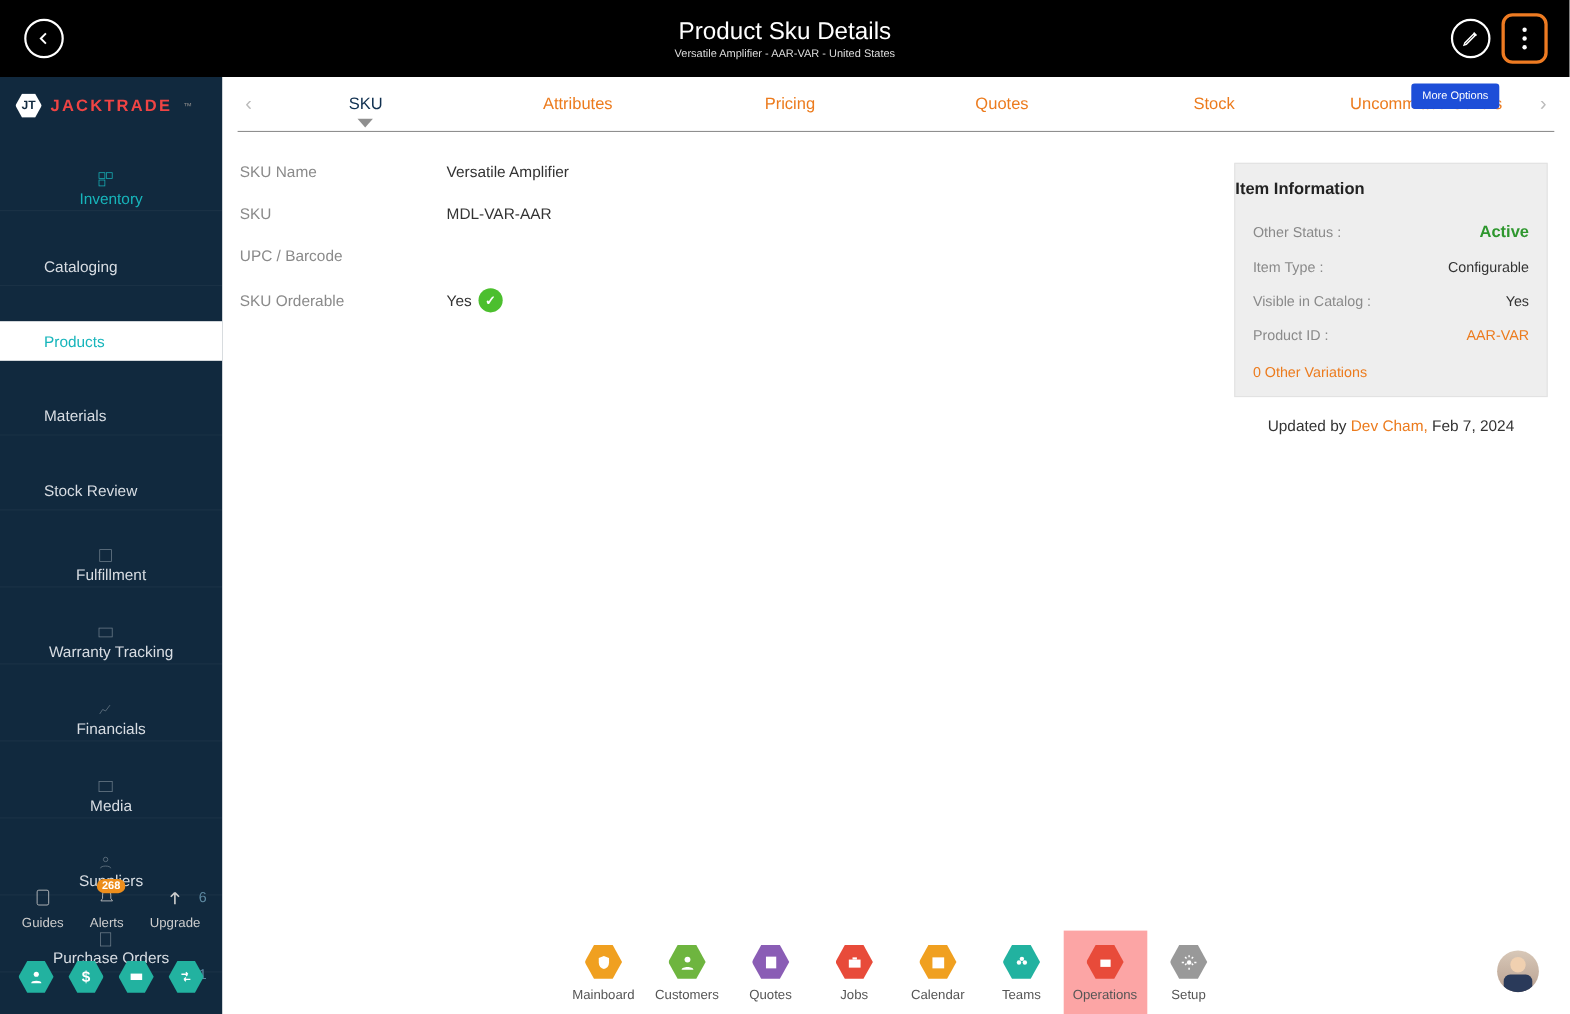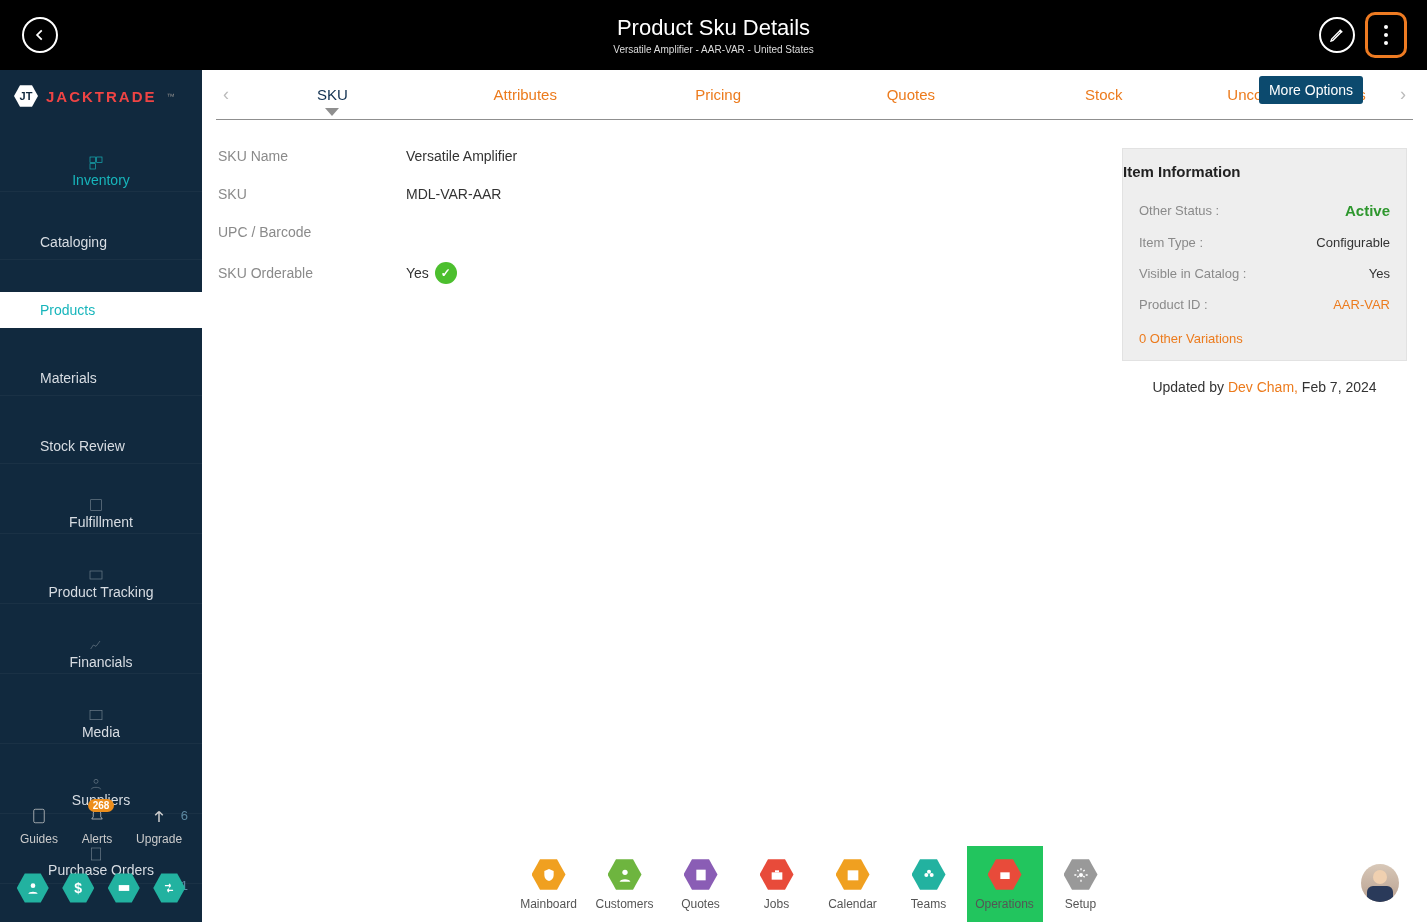--- a/index.html
+++ b/index.html
@@ -8,21 +8,21 @@
 .header { background: #000; height: 70px; width: 100%; display: flex; align-items: center; position: relative; color: #fff; }
 .back-btn { width: 36px; height: 36px; border: 2px solid #fff; border-radius: 50%; display: flex; align-items: center; justify-content: center; margin-left: 22px; cursor: pointer; }
 .header-center { position: absolute; left: 50%; transform: translateX(-50%); text-align: center; }
 .header-title { font-size: 22px; font-weight: 400; }
 .header-sub { font-size: 10px; color: #ddd; margin-top: 3px; }
 .header-right { position: absolute; right: 20px; display: flex; align-items: center; gap: 10px; }
 .circle-btn { width: 36px; height: 36px; border: 2px solid #fff; border-radius: 50%; display: flex; align-items: center; justify-content: center; cursor: pointer; }
 .circle-btn.highlight { border: 3px solid #ee7b22; border-radius: 10px; width: 42px; height: 46px; }
 .dots { display: flex; flex-direction: column; gap: 4px; }
 .dots span { width: 4px; height: 4px; background: #fff; border-radius: 50%; }
-.tooltip { position: absolute; right: 64px; top: 76px; background: #0c4a6e; color: #fff; font-size: 14px; padding: 6px 10px; border-radius: 3px; z-index: 100; }
+.tooltip { position: absolute; right: 64px; top: 76px; background: #1d4ed8; color: #fff; font-size: 10px; padding: 6px 10px; border-radius: 3px; z-index: 100; }
 
 .sidebar { width: 202px; height: 852px; background: #11293e; color: #fff; float: left; display: flex; flex-direction: column; position: relative; gap: 32px; }
 .logo { height: 52px; display: flex; align-items: center; padding-left: 14px; gap: 8px; }
 .logo-hex { width: 24px; height: 24px; background: #fff; display:flex; align-items:center; justify-content:center; color:#11293e; font-size:11px; font-weight:bold; clip-path: polygon(25% 5%, 75% 5%, 100% 50%, 75% 95%, 25% 95%, 0% 50%); }
 .logo-text { font-size: 15px; letter-spacing: 2px; font-weight: 600; color: #ef4444; }
 .logo-tm { font-size: 8px; color: #888; margin-left: 2px; vertical-align: top; }
 .nav-item { height: 38px; display: flex; align-items: center; padding: 0 14px; font-size: 14px; color: #d8dde3; cursor: pointer; border-bottom: 1px solid rgba(255,255,255,0.04); flex-direction: column; }
 .nav-item .ic { width: 18px; height: 18px; margin-right: 10px; opacity: 0.7; display:inline-flex; align-items:center; justify-content:center; }
 .nav-item.inv { color: #17b5bb; }
 .nav-item.inv .ic { opacity: 1; }
@@ -58,21 +58,21 @@
 .info-lbl { color: #8a8a8a; flex: 1; font-size: 13px; }
 .info-val { color: #333; font-size: 13px; }
 .info-val.green { color: #2e972e; font-weight: bold; font-size: 15px; }
 .info-val.orange, .info-link { color: #ec7b1d; font-size: 13px; cursor:pointer; }
 .info-link-row { padding: 10px 16px 14px 16px; }
 .updated { text-align:center; font-size: 14px; color:#333; padding: 18px 0 0 0; }
 .updated .who { color: #ec7b1d; }
 
 .bottom-bar { position: absolute; bottom: 0; left: 0; right: 0; height: 76px; display: flex; align-items: center; justify-content: center; gap: 0; }
 .bb-item { width: 76px; height: 76px; display:flex; flex-direction:column; align-items:center; justify-content:center; font-size:12px; color:#555; gap: 5px; cursor:pointer; }
-.bb-item.active { background: #22c55e; }
+.bb-item.active { background: #fca5a5; }
 .bb-hex { width: 34px; height: 34px; clip-path: polygon(25% 5%, 75% 5%, 100% 50%, 75% 95%, 25% 95%, 0% 50%); display:flex; align-items:center; justify-content:center; color:#fff; font-size:15px; }
 .avatar { position: absolute; right: 28px; bottom: 20px; width: 38px; height: 38px; border-radius: 50%; background: linear-gradient(#d8c8b8, #b8a090); display:flex; align-items:center; justify-content:center; font-size:18px; cursor:pointer; overflow:hidden; }
 .avatar::after { content:""; position:absolute; width:14px; height:14px; background:#f0d0b0; border-radius:50%; top:6px; }
 .avatar::before { content:""; position:absolute; width:26px; height:16px; background:#2a3a5a; border-radius:6px 6px 0 0; bottom:0; }
 </style>
 </head>
 <body>
 
 <div class="header">
   <div class="back-btn">
@@ -136,21 +136,21 @@
         </svg>
       </span>
       <span>Fulfillment</span>
     </div>
   <div class="nav-item">
       <span class="ic">
         <svg width="16" height="16" viewBox="0 0 24 24">
           <rect x="3" y="6" width="18" height="12" stroke="#98a4ae" fill="none"></rect>
         </svg>
       </span>
-      <span>Product Tracking</span>
+      <span>Warranty Tracking</span>
     </div>
   <div class="nav-item">
       <span class="ic">
         <svg width="16" height="16" viewBox="0 0 24 24">
           <path d="M4 18l4-6 4 2 6-8" stroke="#98a4ae" fill="none"></path>
         </svg>
       </span>
       <span>Financials</span>
     </div>
   <div class="nav-item">

